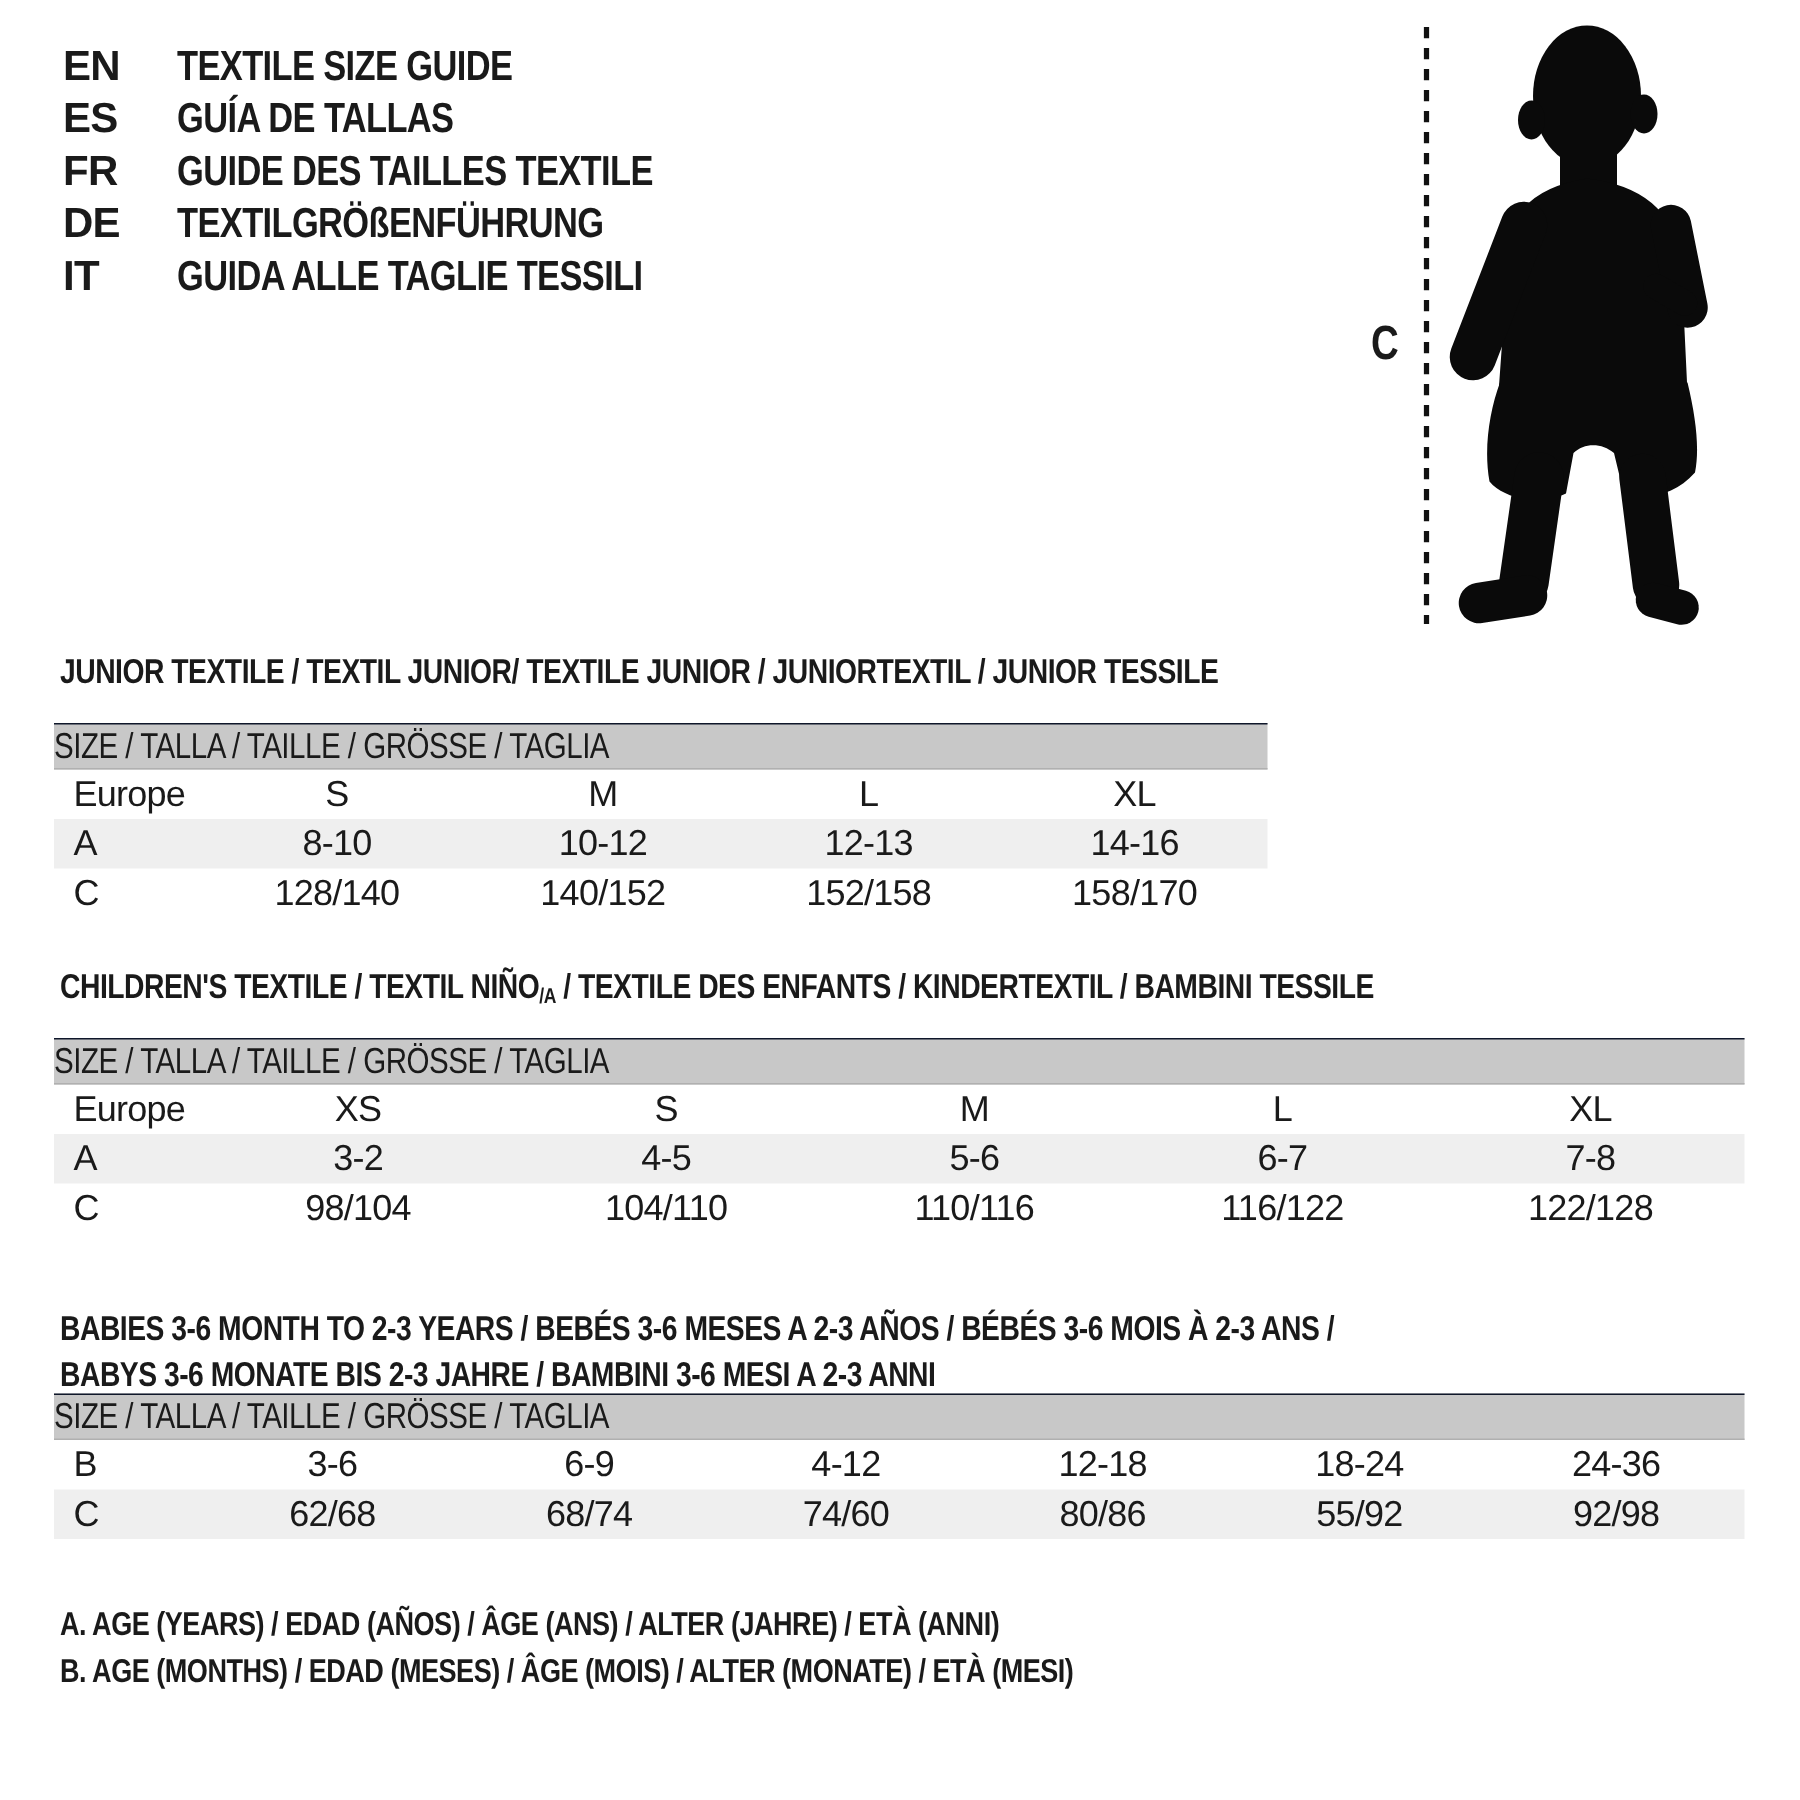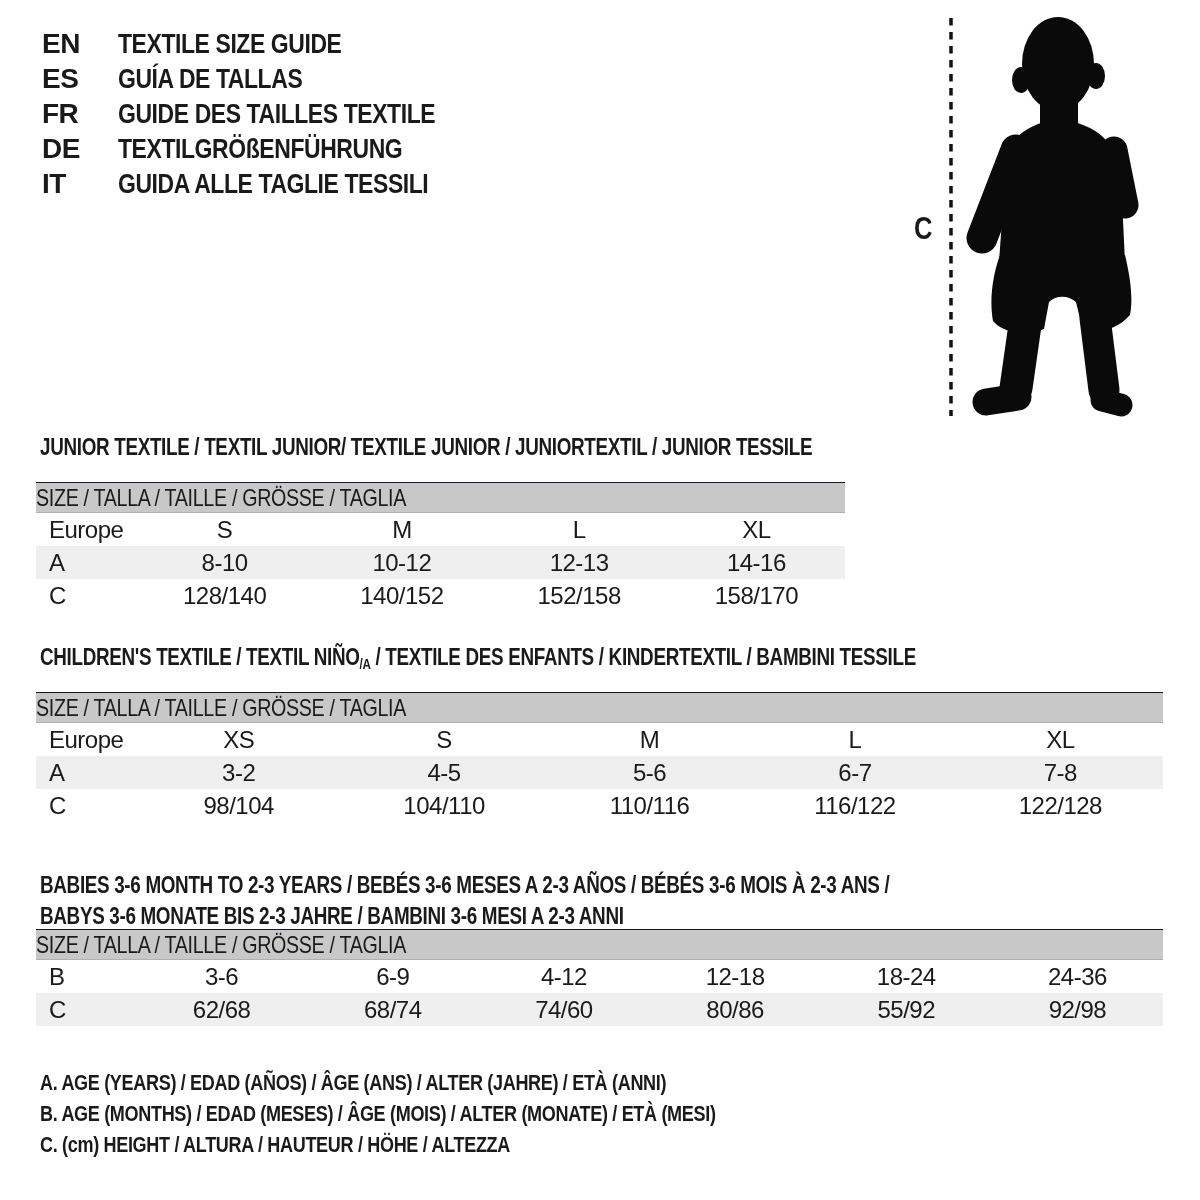--- a/index.html
+++ b/index.html
@@ -192,18 +192,15 @@
     </div>
   </div>
 
   <div class="legend">
     <div class="legend-line">
       <span class="condensed">A. AGE (YEARS) / EDAD (AÑOS) / ÂGE (ANS) / ALTER (JAHRE) / ETÀ (ANNI)</span>
     </div>
     <div class="legend-line">
       <span class="condensed">B. AGE (MONTHS) / EDAD (MESES) / ÂGE (MOIS) / ALTER (MONATE) / ETÀ (MESI)</span>
     </div>
-    <div class="legend-line">
-      <span class="condensed">C. (cm) HEIGHT / ALTURA / HAUTEUR / HÖHE / ALTEZZA</span>
-    </div>
   </div>
 
 </div>
 
 </body></html>

